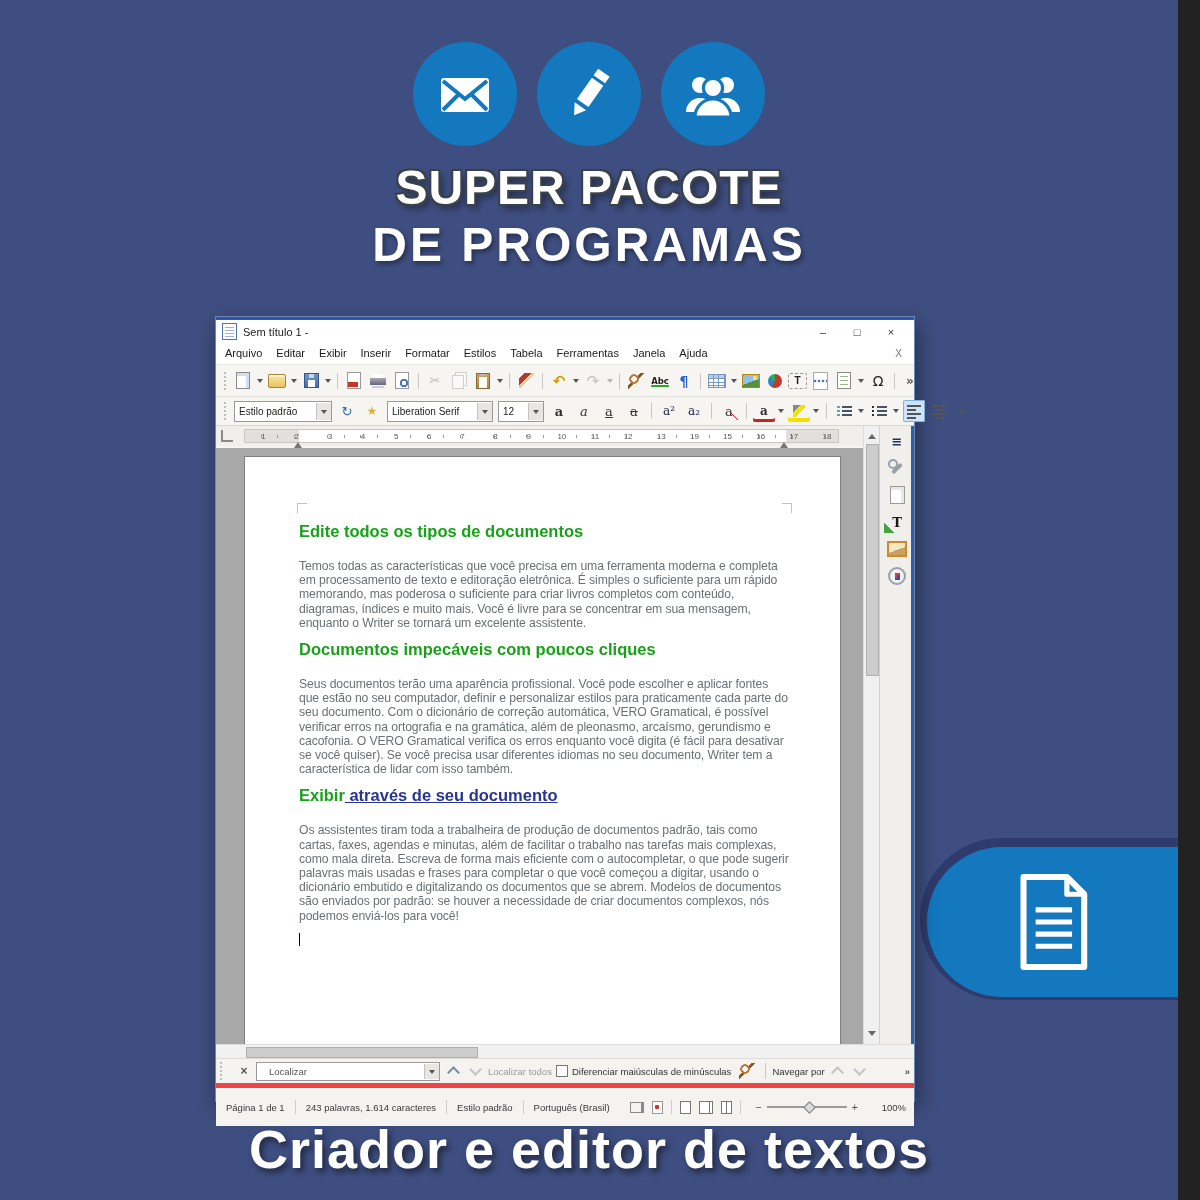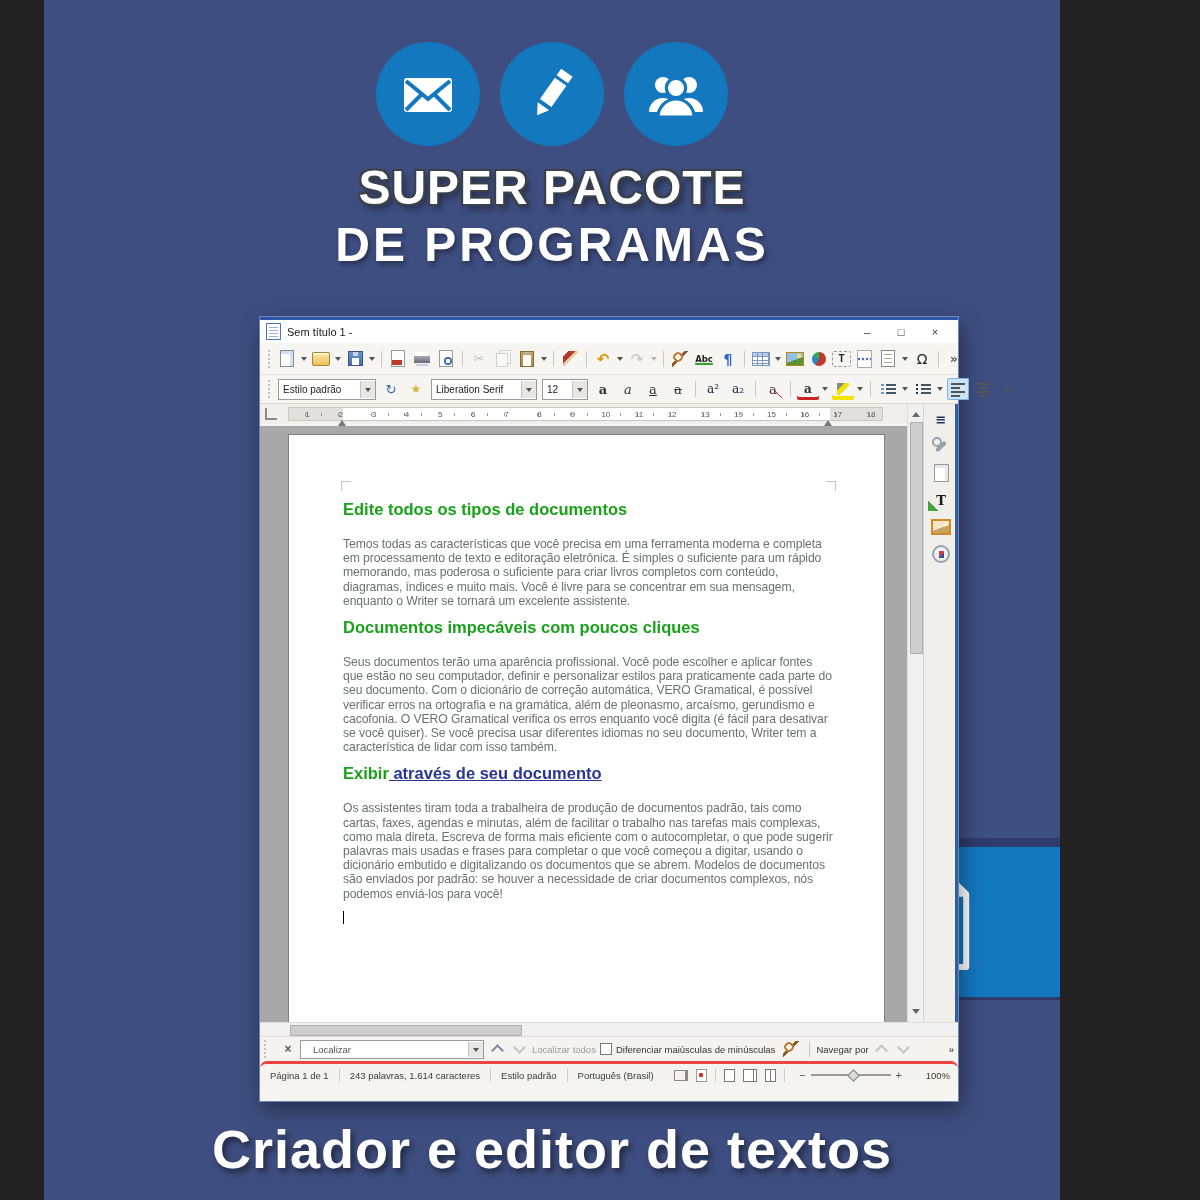--- a/index.html
+++ b/index.html
@@ -1,17 +1,17 @@
 <!DOCTYPE html>
 <html><head>
 <meta charset="utf-8">
 <style>
   html,body{margin:0;padding:0;background:#222;}
-  .canvas{position:relative;width:1016px;height:1200px;background:#3e4e80;overflow:hidden;
-          font-family:"Liberation Sans",sans-serif;margin-left:44px;}
+  .canvas{position:relative;width:1178px;height:1200px;background:#3e4e80;overflow:hidden;
+          font-family:"Liberation Sans",sans-serif;}
 
   
   .app-header{position:absolute;top:42px;left:0;right:0;display:flex;flex-direction:column;align-items:center;}
   .hicons{display:flex;gap:20px;}
   .hcircle{width:104px;height:104px;border-radius:50%;background:#1478bf;display:flex;align-items:center;justify-content:center;}
   .hcircle svg{width:64px;height:64px;}
   .htitle1{margin-top:14px;font-size:48px;font-weight:800;letter-spacing:1px;color:#fff;
            text-shadow:2px 2px 0 #3a4149,-2px 2px 0 #3a4149,2px -2px 0 #3a4149,-2px -2px 0 #3a4149,4px 5px 7px rgba(0,0,0,.45);}
   .htitle2{margin-top:2px;font-size:48px;font-weight:800;letter-spacing:3px;color:#fff;
            text-shadow:2px 3px 5px rgba(0,0,0,.4);}
@@ -200,22 +200,22 @@
   .chev.dis{border-color:#c2c2c2;}
   .fb-label{color:#9a9a9a;}
   .fb-label2{color:#333;}
   .checkbox{width:10px;height:10px;border:1px solid #777;background:#fff;flex:none;}
   .fb-sep{width:1px;height:16px;background:#c9c7c2;margin:0 2px;}
   .fb-find::before{content:"";width:16px;height:16px;display:block;
       background:radial-gradient(circle at 6px 6px,#fff 0 2.5px,#c7742f 3px 4.5px,rgba(0,0,0,0) 5px),
                  linear-gradient(135deg,rgba(0,0,0,0) 0 9px,#8a5a28 9px 12px,rgba(0,0,0,0) 12px);}
 
   
-  .statusbar{height:22px;background:#f4f3f0;border-top:3px solid #ef4444;display:flex;align-items:center;
-             padding:0 8px;font-size:9.5px;color:#3a3a3a;gap:0;border-radius:7px;}
+  .statusbar{height:22px;background:#f4f3f0;border-top:5px solid #ef4444;display:flex;align-items:center;
+             padding:8px 8px;font-size:9.5px;color:#3a3a3a;gap:0;}
   .sb-seg{padding:0 10px;}
   .sb-seg:first-child{padding-left:2px;}
   .sb-sep{width:1px;height:14px;background:#cfcdc8;}
   .sb-icons{display:flex;align-items:center;gap:8px;margin-left:auto;}
   .sel-ico{width:12px;height:9px;border:1px solid #8a8a8a;background:linear-gradient(#8a8a8a,#8a8a8a) right/2px 100% no-repeat;}
   .mod-ico{width:9px;height:11px;border:1px solid #999;background:radial-gradient(circle at 4px 5px,#d03030 0 2px,rgba(0,0,0,0) 2.5px),#fff;}
   .lay-ico{width:9px;height:11px;border:1px solid #777;background:#fff;}
   .lay-ico.b2{box-shadow:3px 0 0 -1px #fff,3px 0 0 0 #777;margin-right:3px;}
   .lay-ico.book{background:linear-gradient(90deg,#fff 0 45%,#777 45% 55%,#fff 55%);}
   .zoomer{display:flex;align-items:center;gap:5px;margin:0 6px;}
@@ -279,20 +279,33 @@
     <div class="titlebar" data-name="titlebar">
       <div class="doc-ico" data-name="writer-document-icon"></div>
       <span class="tb-title" data-name="window-title">Sem título 1 -</span>
       <div class="tb-ctrls">
         <div class="tb-btn" data-name="minimize-button">–</div>
         <div class="tb-btn" data-name="maximize-button">□</div>
         <div class="tb-btn" data-name="close-button">×</div>
       </div>
     </div>
 
+    <div class="menubar" data-name="menubar">
+      <span class="menu-item" data-name="menu-item">Arquivo</span>
+        <span class="menu-item" data-name="menu-item">Editar</span>
+        <span class="menu-item" data-name="menu-item">Exibir</span>
+        <span class="menu-item" data-name="menu-item">Inserir</span>
+        <span class="menu-item" data-name="menu-item">Formatar</span>
+        <span class="menu-item" data-name="menu-item">Estilos</span>
+        <span class="menu-item" data-name="menu-item">Tabela</span>
+        <span class="menu-item" data-name="menu-item">Ferramentas</span>
+        <span class="menu-item" data-name="menu-item">Janela</span>
+        <span class="menu-item" data-name="menu-item">Ajuda</span>
+      <span class="menubar-close" data-name="close-document-button">X</span>
+    </div>
 
     <div class="stdbar" data-name="standard-toolbar">
       <span class="grip" data-name="toolbar-grip"></span>
       <span class="tbi" data-name="new-document-icon" data-dropdown="true"></span>
         <span class="tbi" data-name="open-icon" data-dropdown="true"></span>
         <span class="tbi" data-name="save-icon" data-dropdown="true"></span>
         <span class="tbi" data-kind="sep"></span>
         <span class="tbi" data-name="export-pdf-icon"></span>
         <span class="tbi" data-name="print-icon"></span>
         <span class="tbi" data-name="print-preview-icon"></span>

